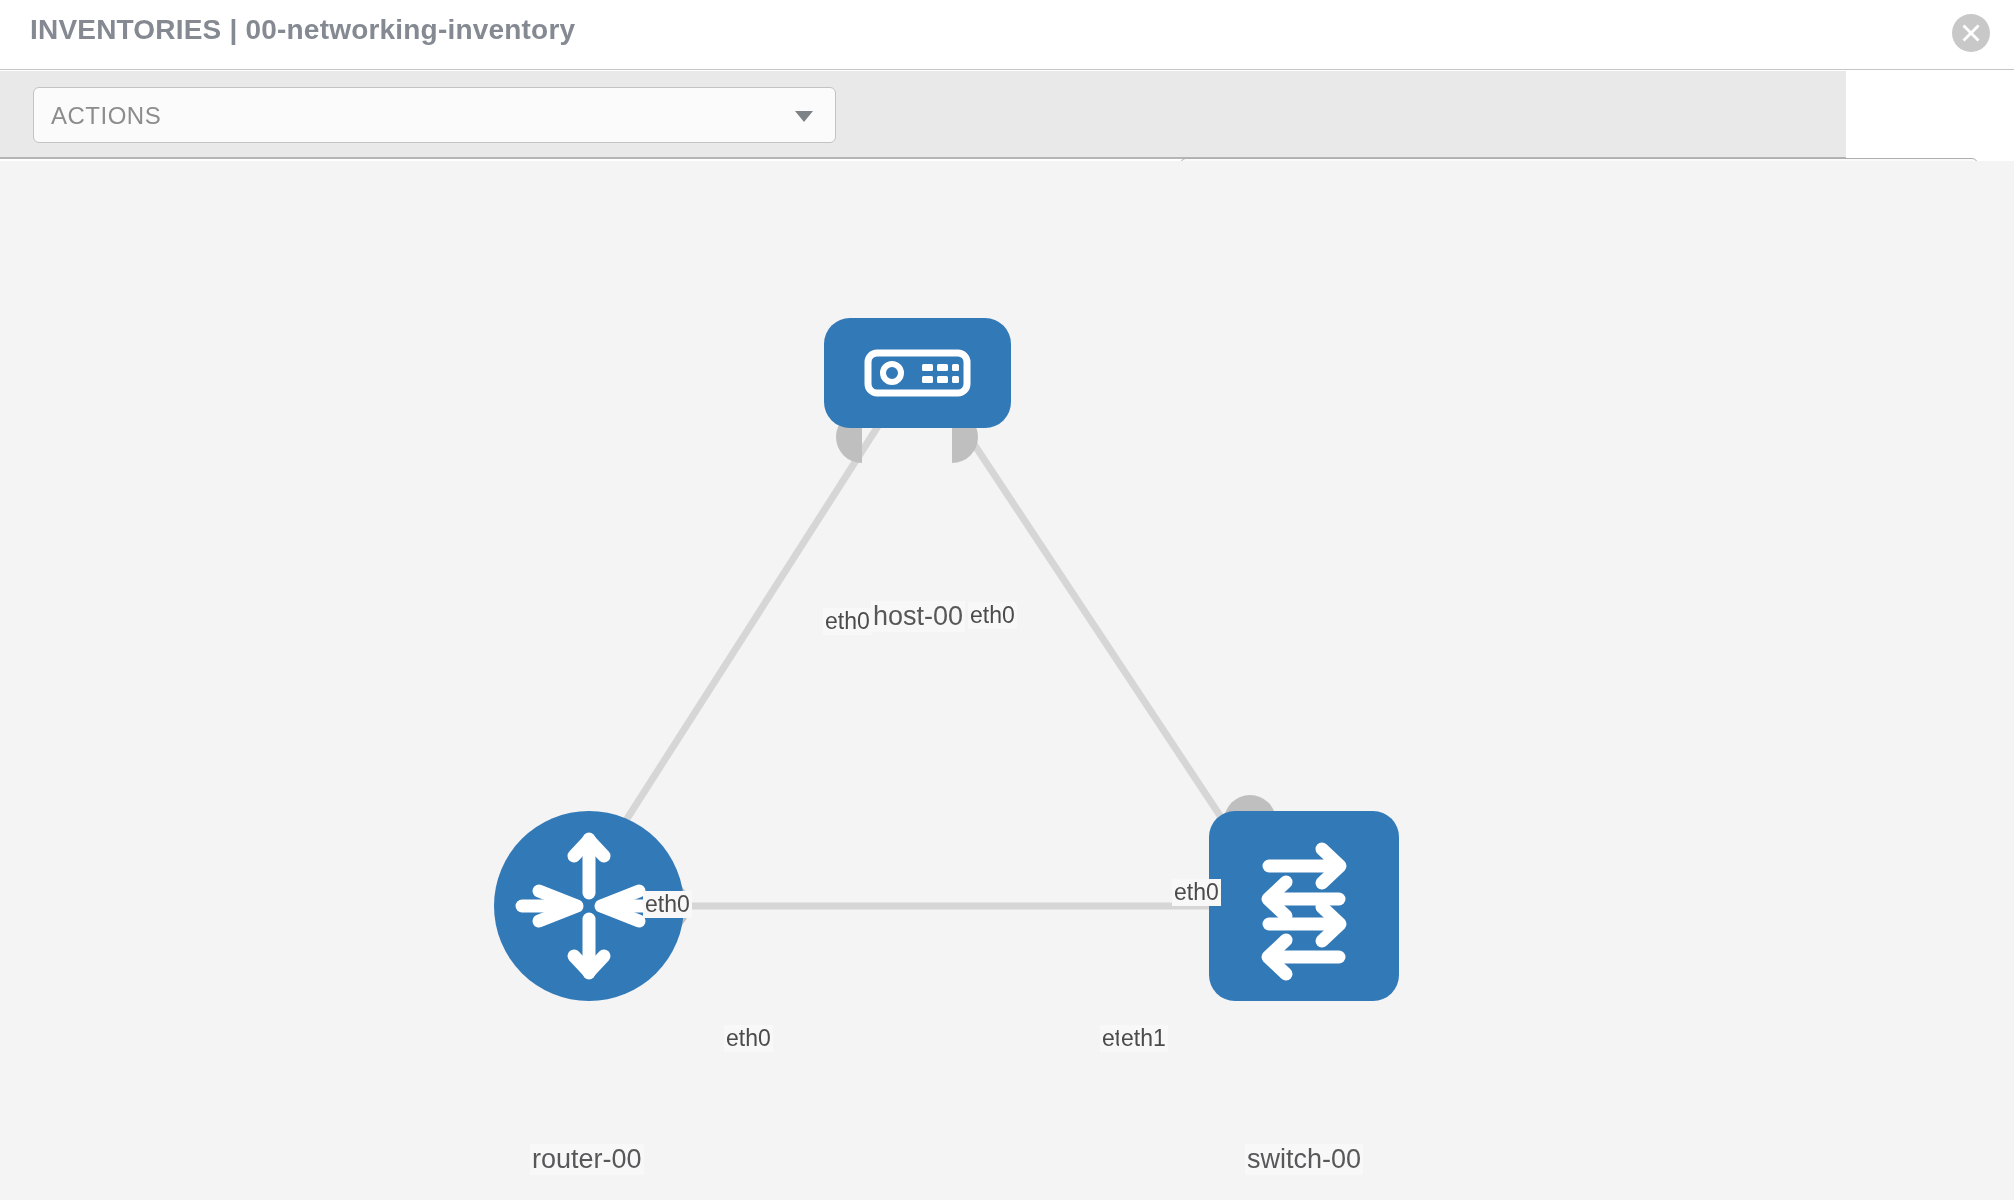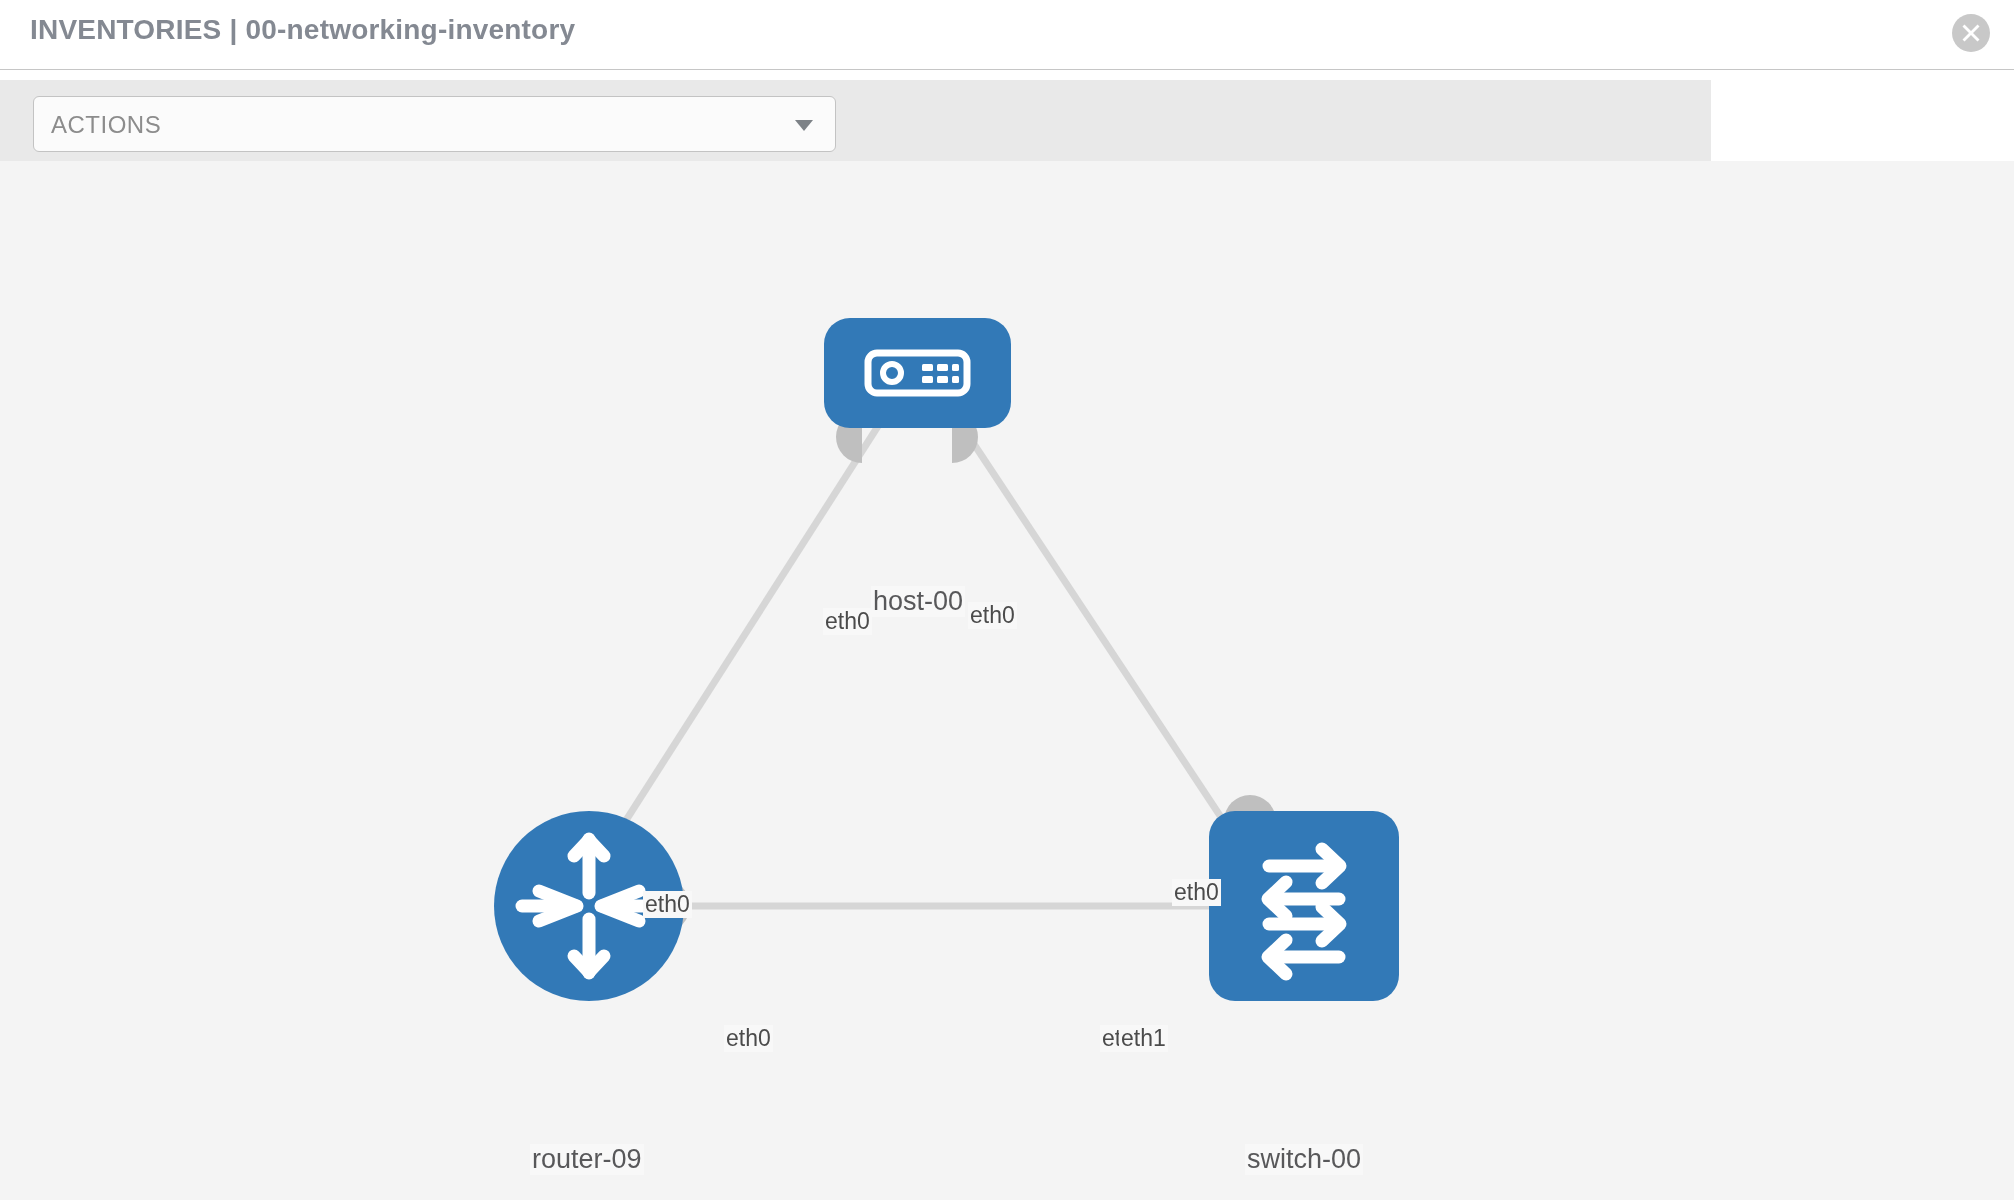--- a/index.html
+++ b/index.html
@@ -28,22 +28,22 @@
   .close-btn {
     position: absolute; right: 24px; top: 14px;
     width: 38px; height: 38px; border-radius: 50%;
     background: #c8c8c8;
     cursor: pointer;
   }
   .close-btn svg { display: block; }
 
   
   .toolbar {
-    position: absolute; left: 0; top: 80px;
-    width: 1711px; height: 88px;
+    position: absolute; left: 0; top: 71px;
+    width: 1846px; height: 88px;
     background: #e9e9e9;
     border-bottom: 2px solid #b5b5b5;
   }
   .actions-select {
     position: absolute; left: 33px; top: 16px;
     width: 803px; height: 56px;
     background: #fbfbfb;
     border: 1px solid #c3c3c3;
     border-radius: 6px;
     cursor: pointer;
@@ -226,22 +226,22 @@
         <path d="M130 88 L60 88"></path>
           <path d="M77 71 L59 88 L77 105"></path>
         <path d="M60 113 L130 113"></path>
           <path d="M113 96 L131 113 L113 130"></path>
         <path d="M130 146 L60 146"></path>
           <path d="M77 129 L59 146 L77 163"></path>
       </g>
     </svg>
   </div>
 
-  <div class="node-label" style="left:871px; top:425px;">host-00</div>
-  <div class="node-label" style="left:530px; top:983px;">router-09</div>
+  <div class="node-label" style="left:871px; top:440px;">host-00</div>
+  <div class="node-label" style="left:530px; top:983px;">router-00</div>
   <div class="node-label" style="left:1245px; top:983px;">switch-00</div>
 
   <div class="edge-label" style="left:823px;  top:447px;">eth0</div>
   <div class="edge-label" style="left:968px;  top:441px;">eth0</div>
   <div class="edge-label" style="left:643px;  top:730px;">eth0</div>
   <div class="edge-label" style="left:1172px; top:718px;">eth0</div>
   <div class="edge-label" style="left:724px;  top:864px;">eth0</div>
   <div class="edge-label" style="left:1100px; top:864px;">etl</div>
   <div class="edge-label" style="left:1119px; top:864px;text-align:center;">eth1</div>
 

